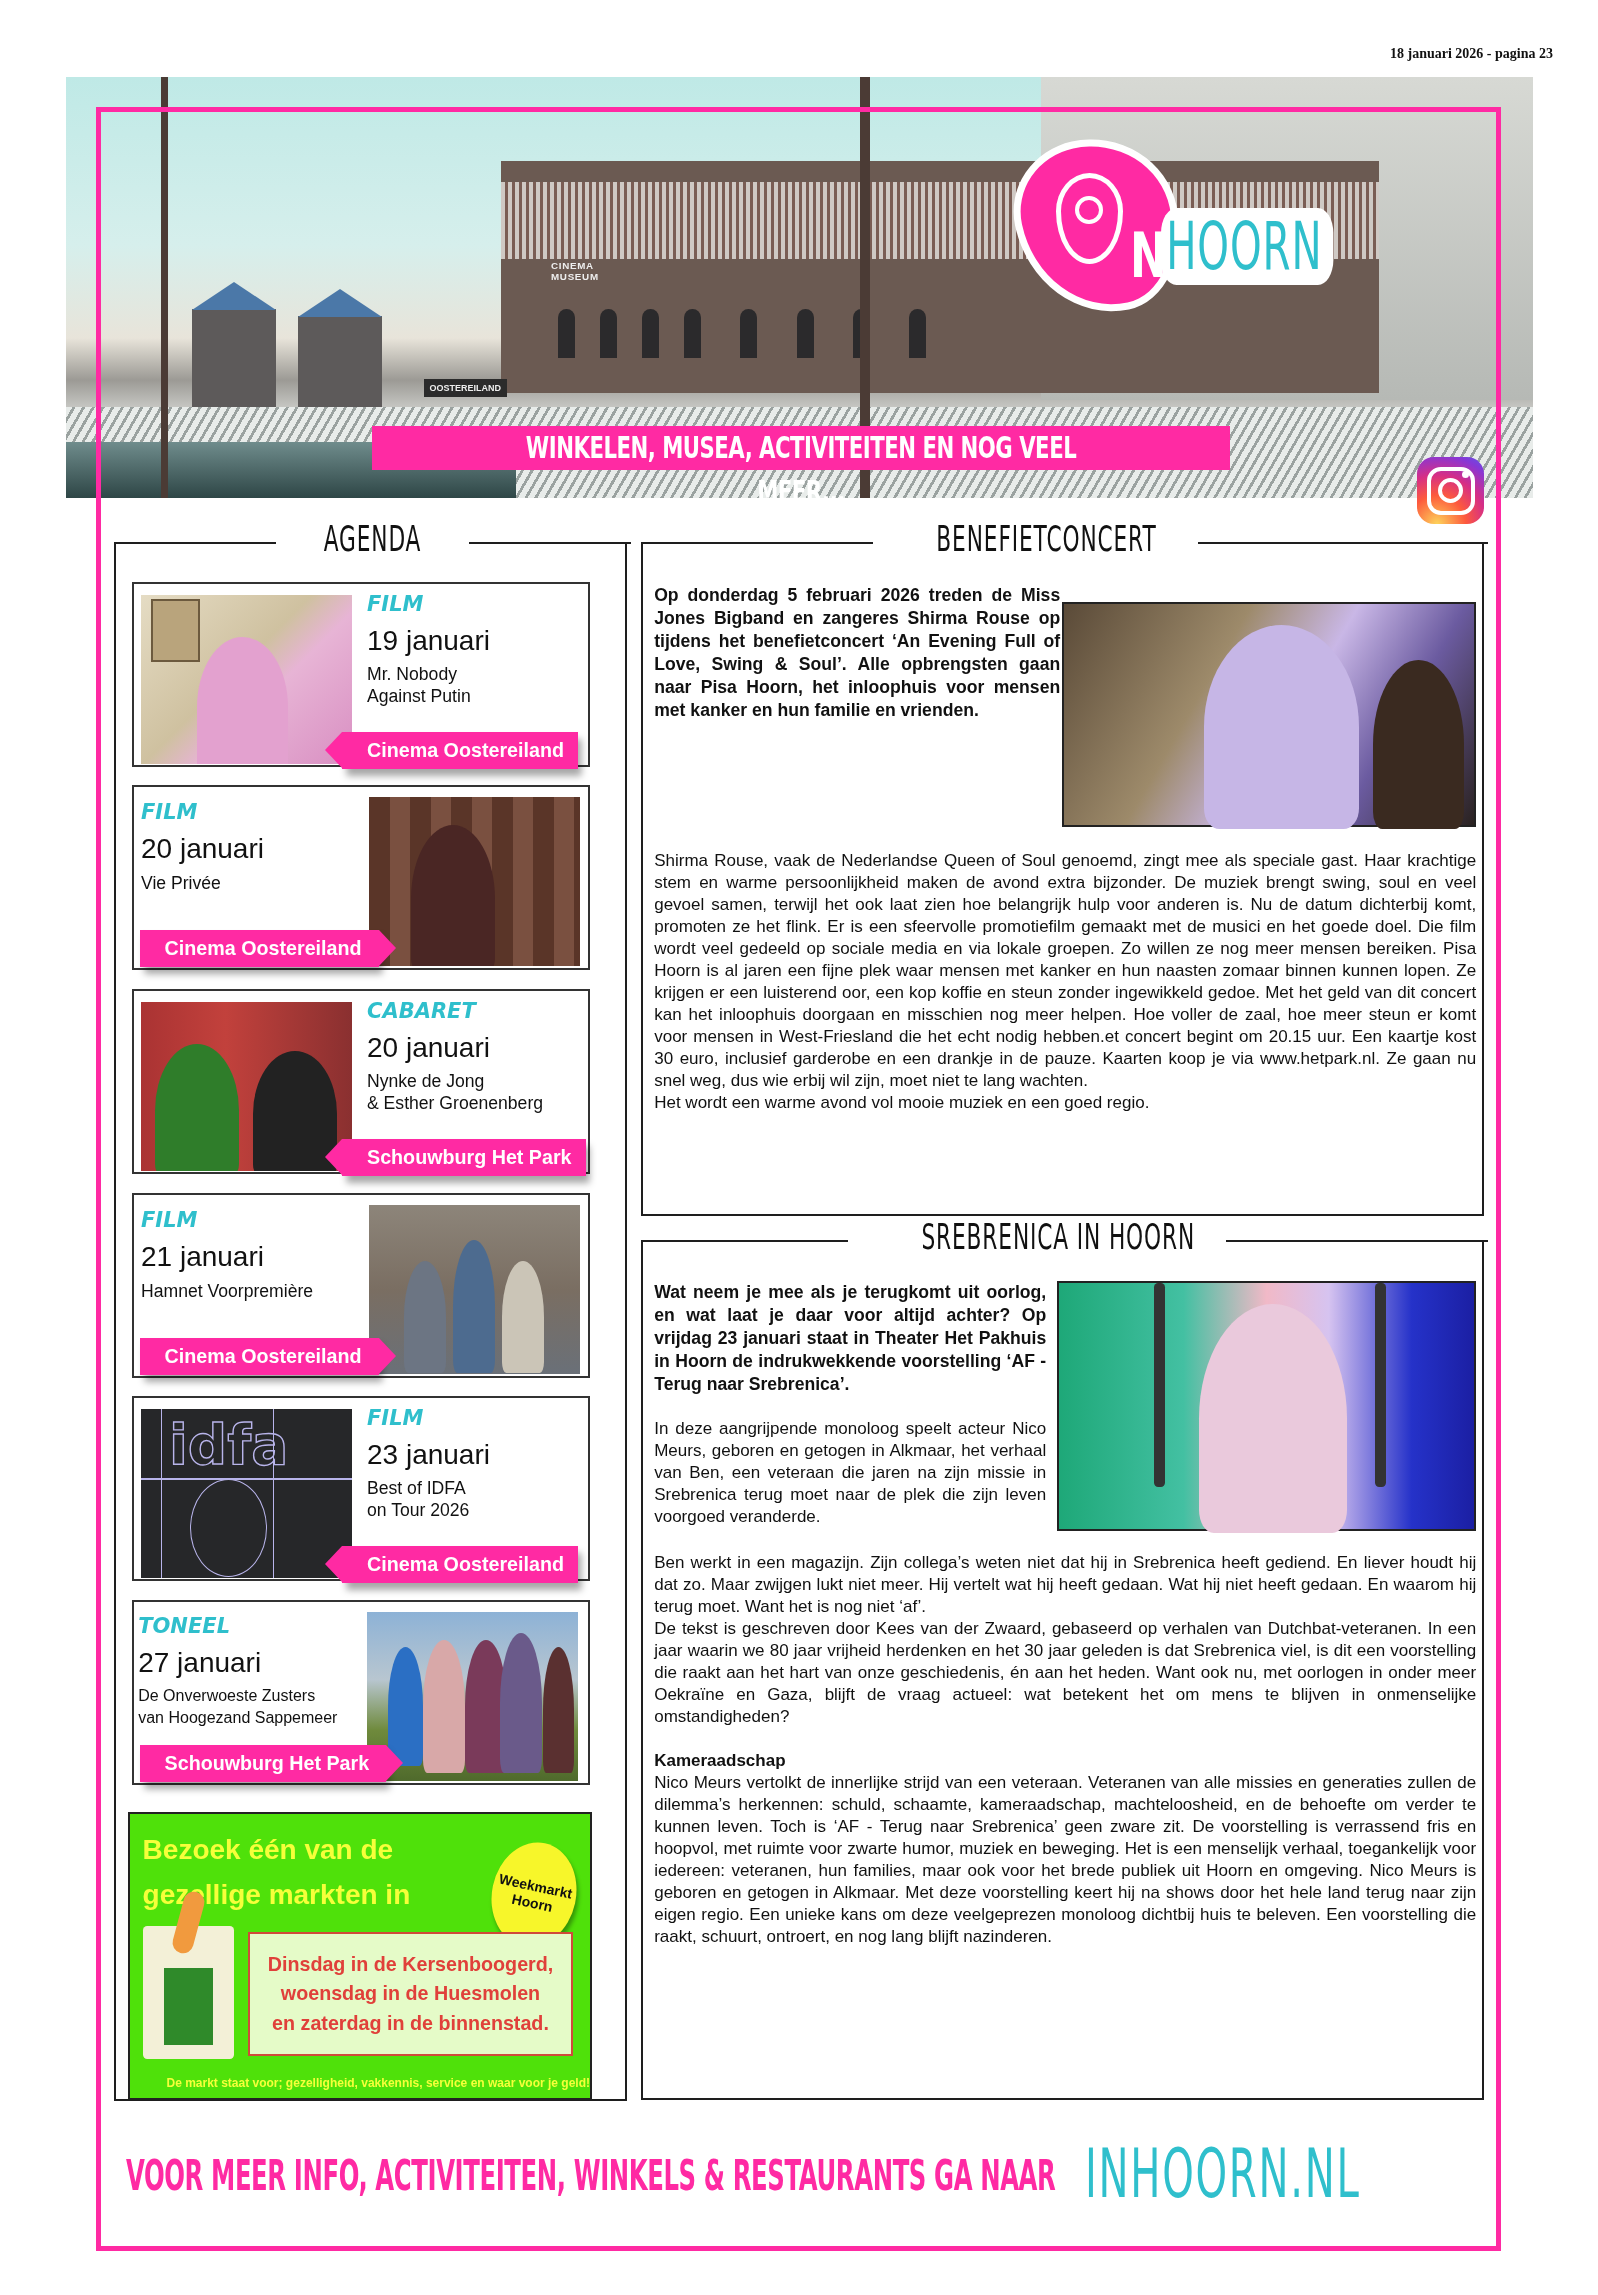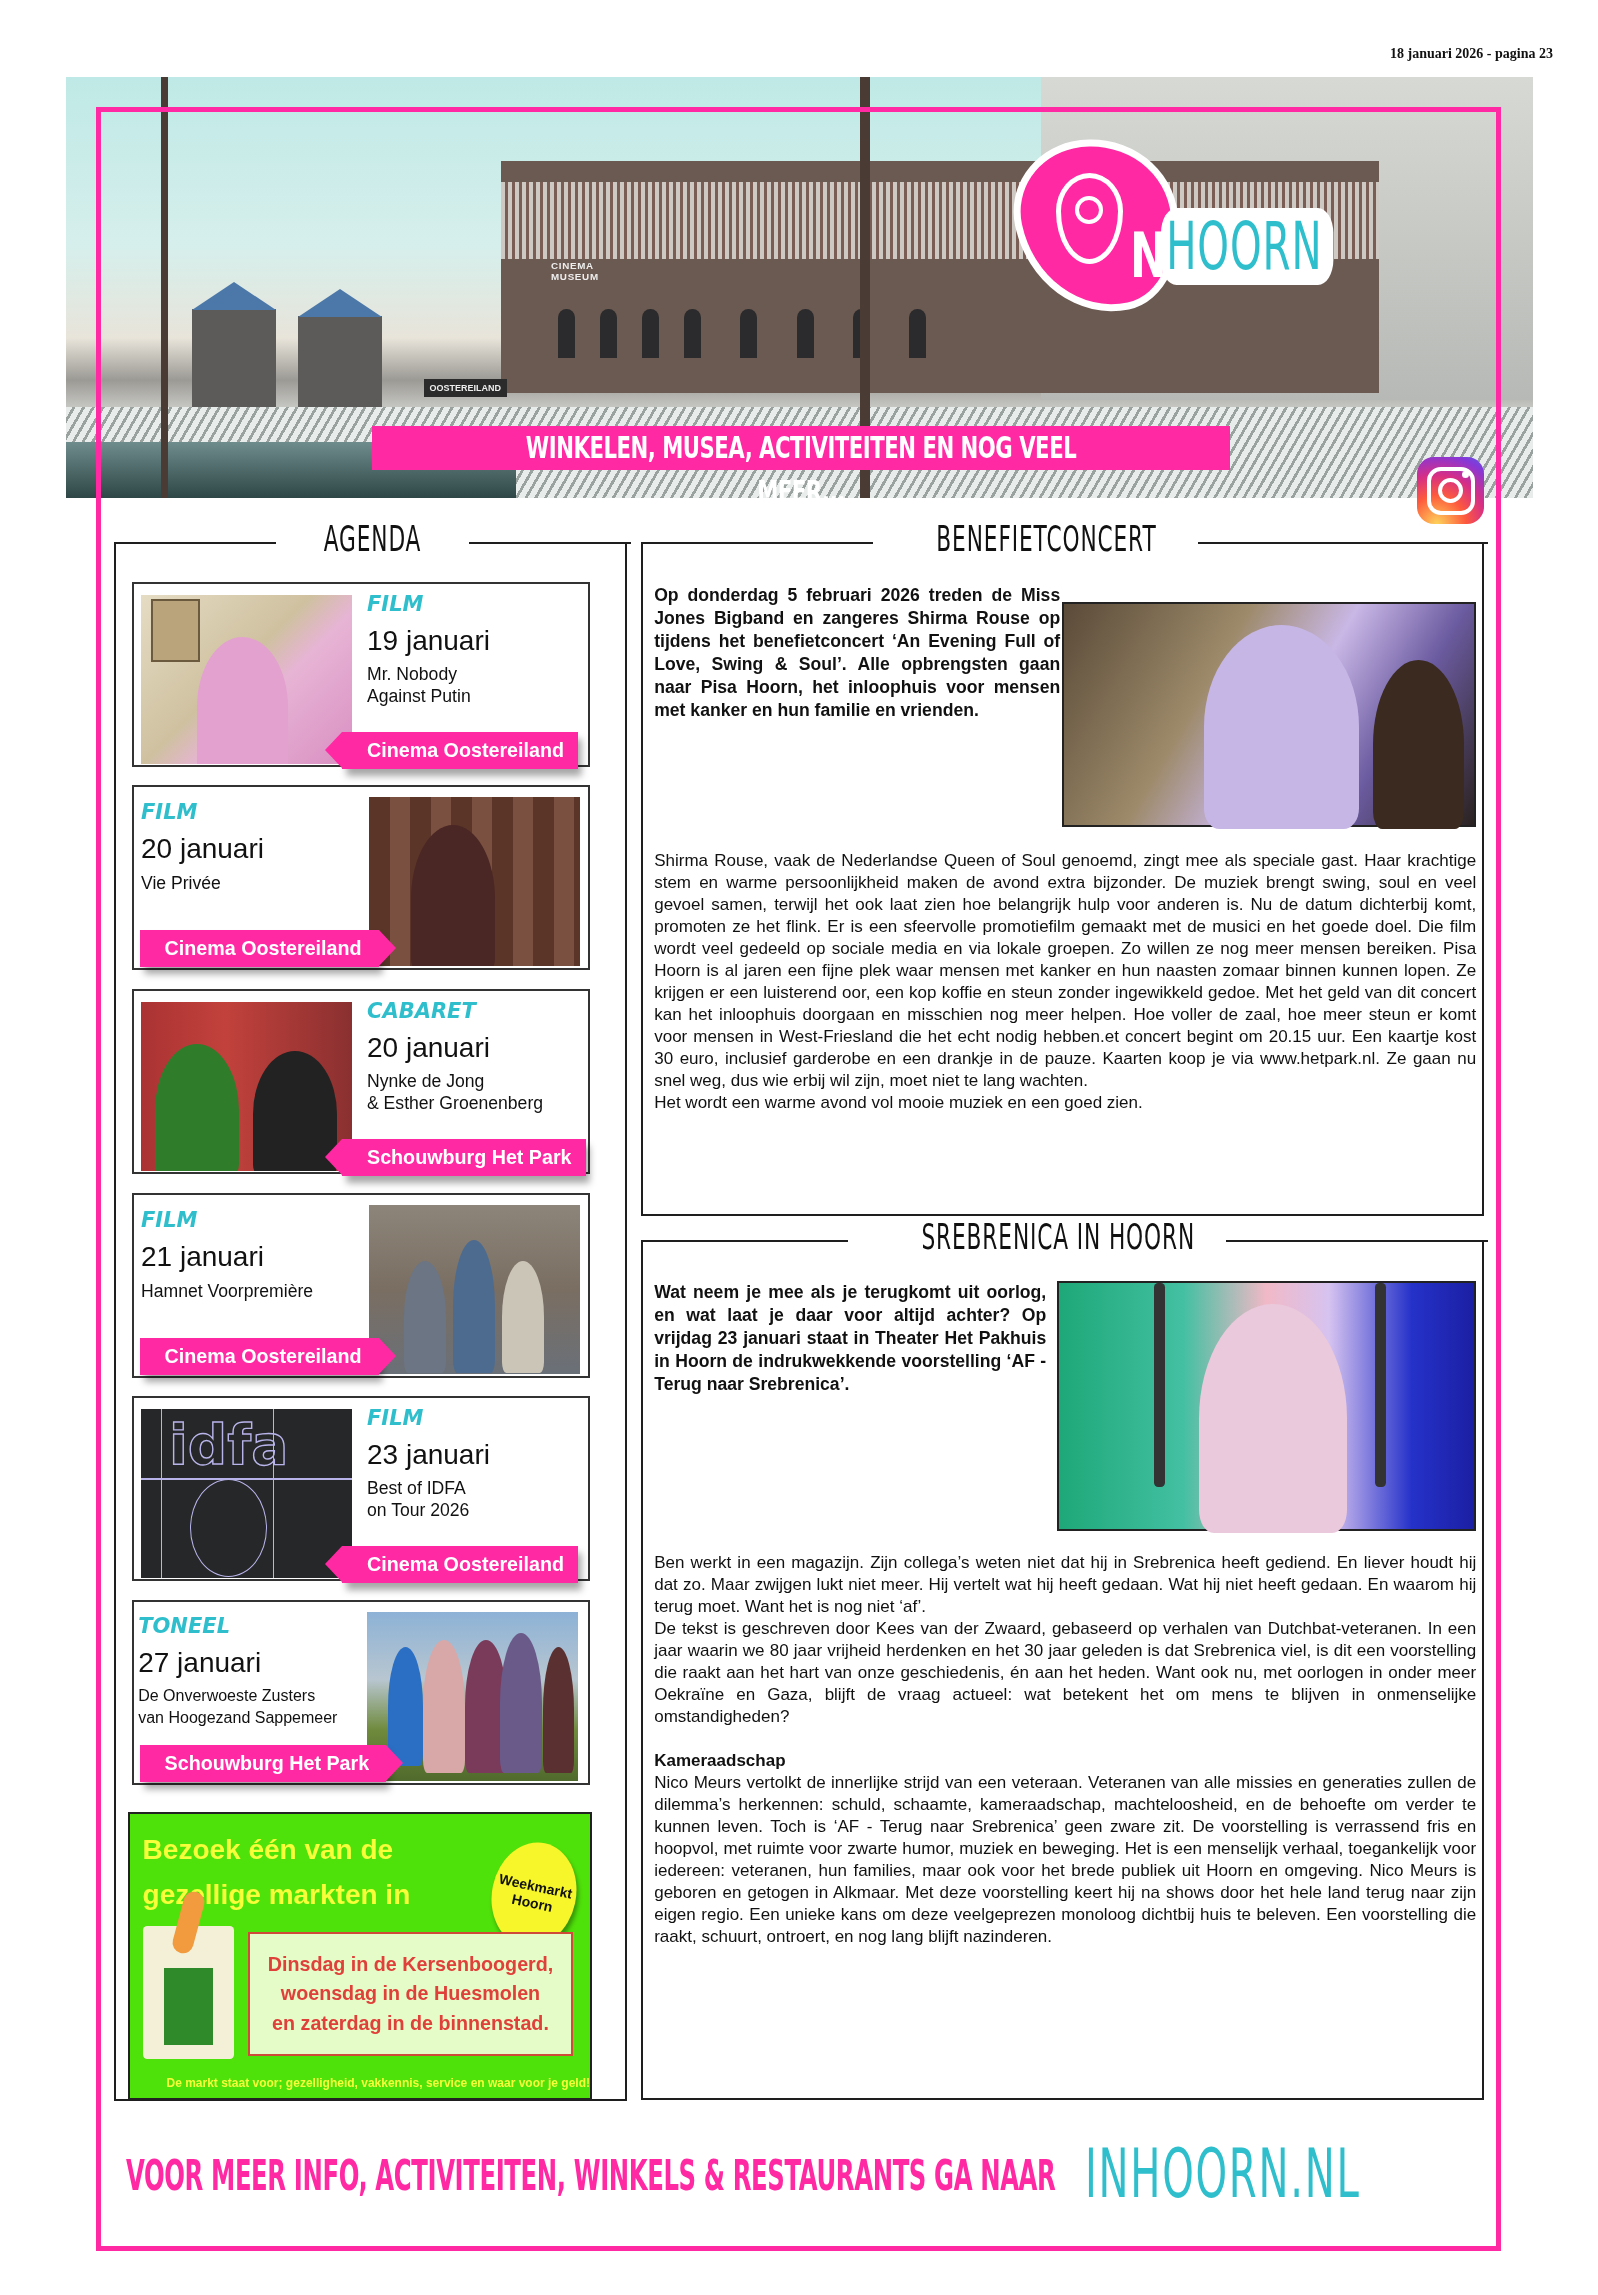--- a/index.html
+++ b/index.html
@@ -262,31 +262,32 @@
   <div style="position:absolute;left:11.2px;top:42px;width:406px">
     <p class="lead" style="font-size:17.6px;line-height:23px">Op donderdag 5 februari 2026 treden de Miss Jones Bigband en zangeres Shirma Rouse op tijdens het benefietconcert ‘An Evening Full of Love, Swing &amp; Soul’. Alle opbrengsten gaan naar Pisa Hoorn, het inloophuis voor mensen met kanker en hun familie en vrienden.</p>
     <div class="gap"></div>
   </div>
   <div class="photo-singer" style="left:419px;top:60px;width:414px;height:225px">
     <div class="person" style="left:140px;top:21px;width:155px;height:204px;background:#c6b6e6"></div>
     <div class="person" style="left:309px;top:56px;width:91px;height:169px;background:#3a2a20"></div>
   </div>
   <div style="position:absolute;left:11.2px;top:308px;width:822px">
     <p>Shirma Rouse, vaak de Nederlandse Queen of Soul genoemd, zingt mee als speciale gast. Haar krachtige stem en warme persoonlijkheid maken de avond extra bijzonder. De muziek brengt swing, soul en veel gevoel samen, terwijl het ook laat zien hoe belangrijk hulp voor anderen is. Nu de datum dichterbij komt, promoten ze het flink. Er is een sfeervolle promotiefilm gemaakt met de musici en het goede doel. Die film wordt veel gedeeld op sociale media en via lokale groepen. Zo willen ze nog meer mensen bereiken. Pisa Hoorn is al jaren een fijne plek waar mensen met kanker en hun naasten zomaar binnen kunnen lopen. Ze krijgen er een luisterend oor, een kop koffie en steun zonder ingewikkeld gedoe. Met het geld van dit concert kan het inloophuis doorgaan en misschien nog meer helpen. Hoe voller de zaal, hoe meer steun er komt voor mensen in West-Friesland die het echt nodig hebben.et concert begint om 20.15 uur. Een kaartje kost 30 euro, inclusief garderobe en een drankje in de pauze. Kaarten koop je via www.hetpark.nl. Ze gaan nu snel weg, dus wie erbij wil zijn, moet niet te lang wachten.</p>
-    <p>Het wordt een warme avond vol mooie muziek en een goed zien.</p>
+    <p>Het wordt een warme avond vol mooie muziek en een goed regio.</p>
   </div>
 </div>
 
 <div class="box art" style="left:641px;top:1240px;width:843px;height:860px">
   <div class="box-top" style="left:-2.1px;width:207px"></div>
   <div class="box-top" style="left:583px;width:262px"></div>
   <div class="sec-title" style="left:207px;width:376px;text-align:center">SREBRENICA IN HOORN</div>
   <div style="position:absolute;left:11.2px;top:41px;width:392px">
     <p class="lead" style="font-size:17.6px;line-height:23px">Wat neem je mee als je terugkomt uit oorlog, en wat laat je daar voor altijd achter? Op vrijdag 23 januari staat in Theater Het Pakhuis in Hoorn de indrukwekkende voorstelling ‘AF - Terug naar Srebrenica’.</p>
     <div class="gap"></div>
+    <p>In deze aangrijpende monoloog speelt acteur Nico Meurs, geboren en getogen in Alkmaar, het verhaal van Ben, een veteraan die jaren na zijn missie in Srebrenica terug moet naar de plek die zijn leven voorgoed veranderde.</p>
   </div>
   <div class="photo-actor" style="left:414px;top:41px;width:419px;height:250px">
     <div class="bar" style="left:95px;top:0;height:204px"></div>
     <div class="bar" style="left:316px;top:0;height:204px"></div>
     <div class="person" style="left:140px;top:21px;width:148px;height:229px;background:#eac9dc"></div>
   </div>
   <div style="position:absolute;left:11.2px;top:312px;width:822px">
     <p>Ben werkt in een magazijn. Zijn collega’s weten niet dat hij in Srebrenica heeft gediend. En liever houdt hij dat zo. Maar zwijgen lukt niet meer. Hij vertelt wat hij heeft gedaan. Wat hij niet heeft gedaan. En waarom hij terug moet. Want het is nog niet ‘af’.</p>
     <p>De tekst is geschreven door Kees van der Zwaard, gebaseerd op verhalen van Dutchbat-veteranen. In een jaar waarin we 80 jaar vrijheid herdenken en het 30 jaar geleden is dat Srebrenica viel, is dit een voorstelling die raakt aan het hart van onze geschiedenis, én aan het heden. Want ook nu, met oorlogen in onder meer Oekraïne en Gaza, blijft de vraag actueel: wat betekent het om mens te blijven in onmenselijke omstandigheden?</p>
     <div class="gap"></div>

